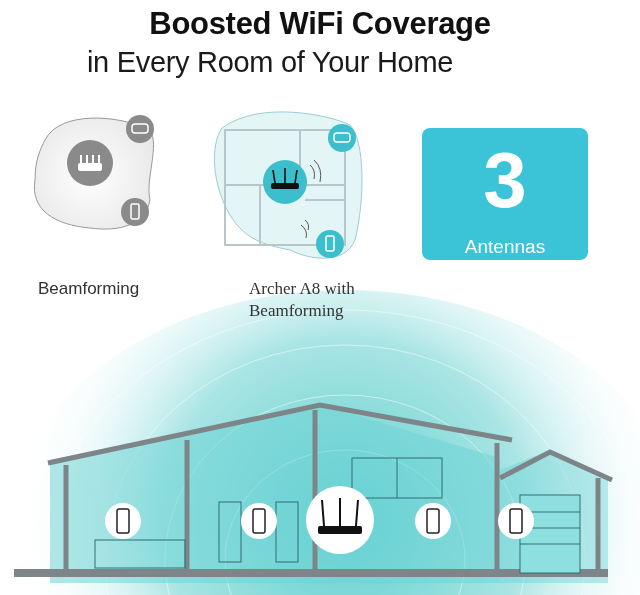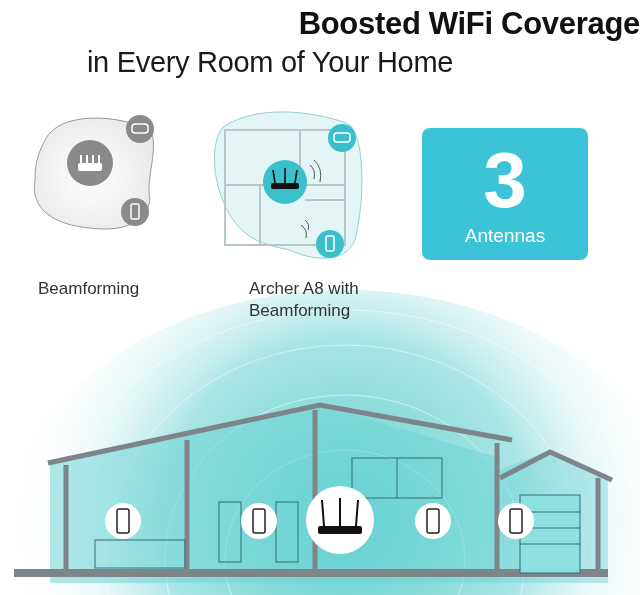--- a/index.html
+++ b/index.html
@@ -1,22 +1,22 @@
 <!DOCTYPE html>
 <html><head>
 <meta charset="utf-8">
 <style>
   html,body{margin:0;padding:0;}
   body{width:640px;height:595px;position:relative;overflow:hidden;background:#ffffff;font-family:"Liberation Sans",sans-serif;}
-  .title{position:absolute;left:0;top:6px;width:640px;text-align:right;font-weight:bold;font-size:31px;color:#111;letter-spacing:-0.3px;}
+  .title{position:absolute;left:0;top:6px;width:640px;text-align:center;font-weight:bold;font-size:31px;color:#111;letter-spacing:-0.3px;}
   .subtitle{position:absolute;left:0;top:46px;width:540px;text-align:center;font-size:29px;color:#1a1a1a;letter-spacing:-0.3px;}
   .caption{position:absolute;font-size:17px;line-height:22px;color:#333;}
   .antenna-box{position:absolute;left:422px;top:128px;width:166px;height:132px;background:#3bc3d8;border-radius:8px;text-align:center;color:#fff;}
   .antenna-num{font-size:78px;font-weight:bold;line-height:80px;margin-top:12px;}
-  .antenna-label{font-size:19px;margin-top:5px;}
+  .antenna-label{font-size:19px;margin-top:16px;}
   svg{position:absolute;left:0;top:0;}
 </style>
 </head>
 <body>
 
 <svg width="640" height="595" viewBox="0 0 640 595">
   <defs>
     <radialGradient id="glow" cx="345" cy="520" r="330" gradientUnits="userSpaceOnUse">
       <stop offset="0" stop-color="#5fcfcf"></stop>
       <stop offset="0.55" stop-color="#a9e5e4"></stop>
@@ -138,21 +138,21 @@
       </g>
   </g>
 </svg>
 
 <div class="title">Boosted WiFi Coverage</div>
 <div class="subtitle">in Every Room of Your Home</div>
 
 <div class="caption" style="left:38px;top:278px;">
   <div>Beamforming</div>
 </div>
-<div class="caption" style="left:249px;top:278px;">
+<div class="caption" style="left:249px;top:278px;font-family:Liberation Serif, serif;">
   <div>Archer A8 with</div>
   <div>Beamforming</div>
 </div>
 
 <div class="antenna-box">
   <div class="antenna-num">3</div>
   <div class="antenna-label">Antennas</div>
 </div>
 
 </body></html>

